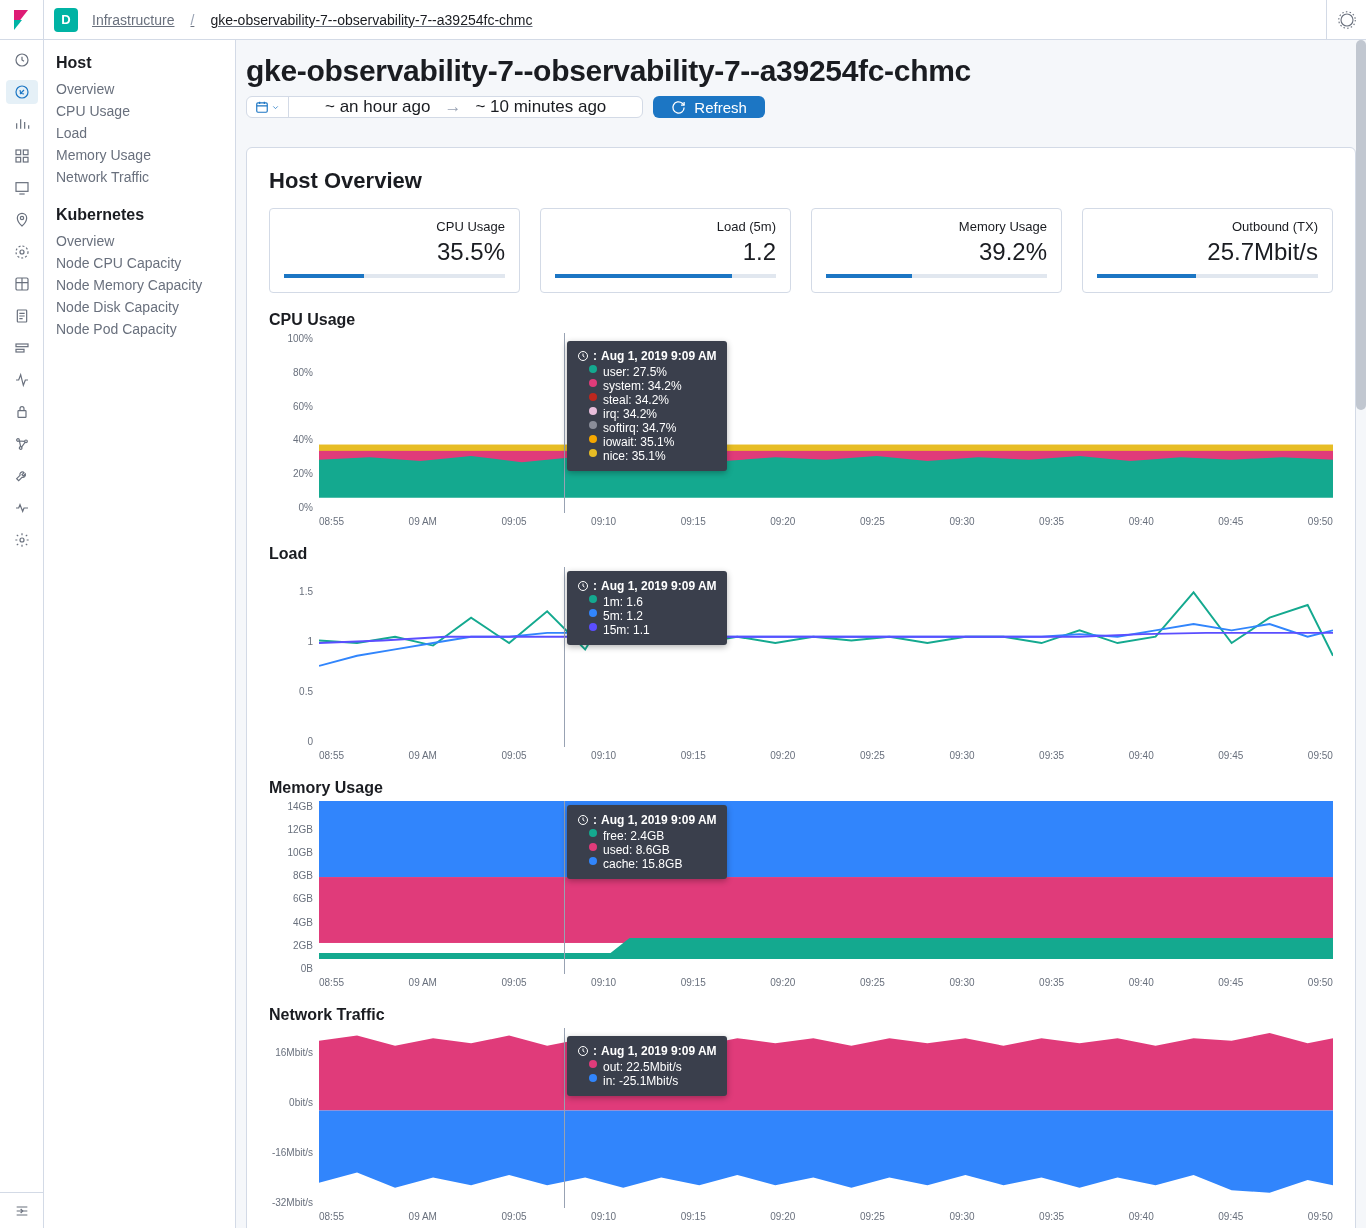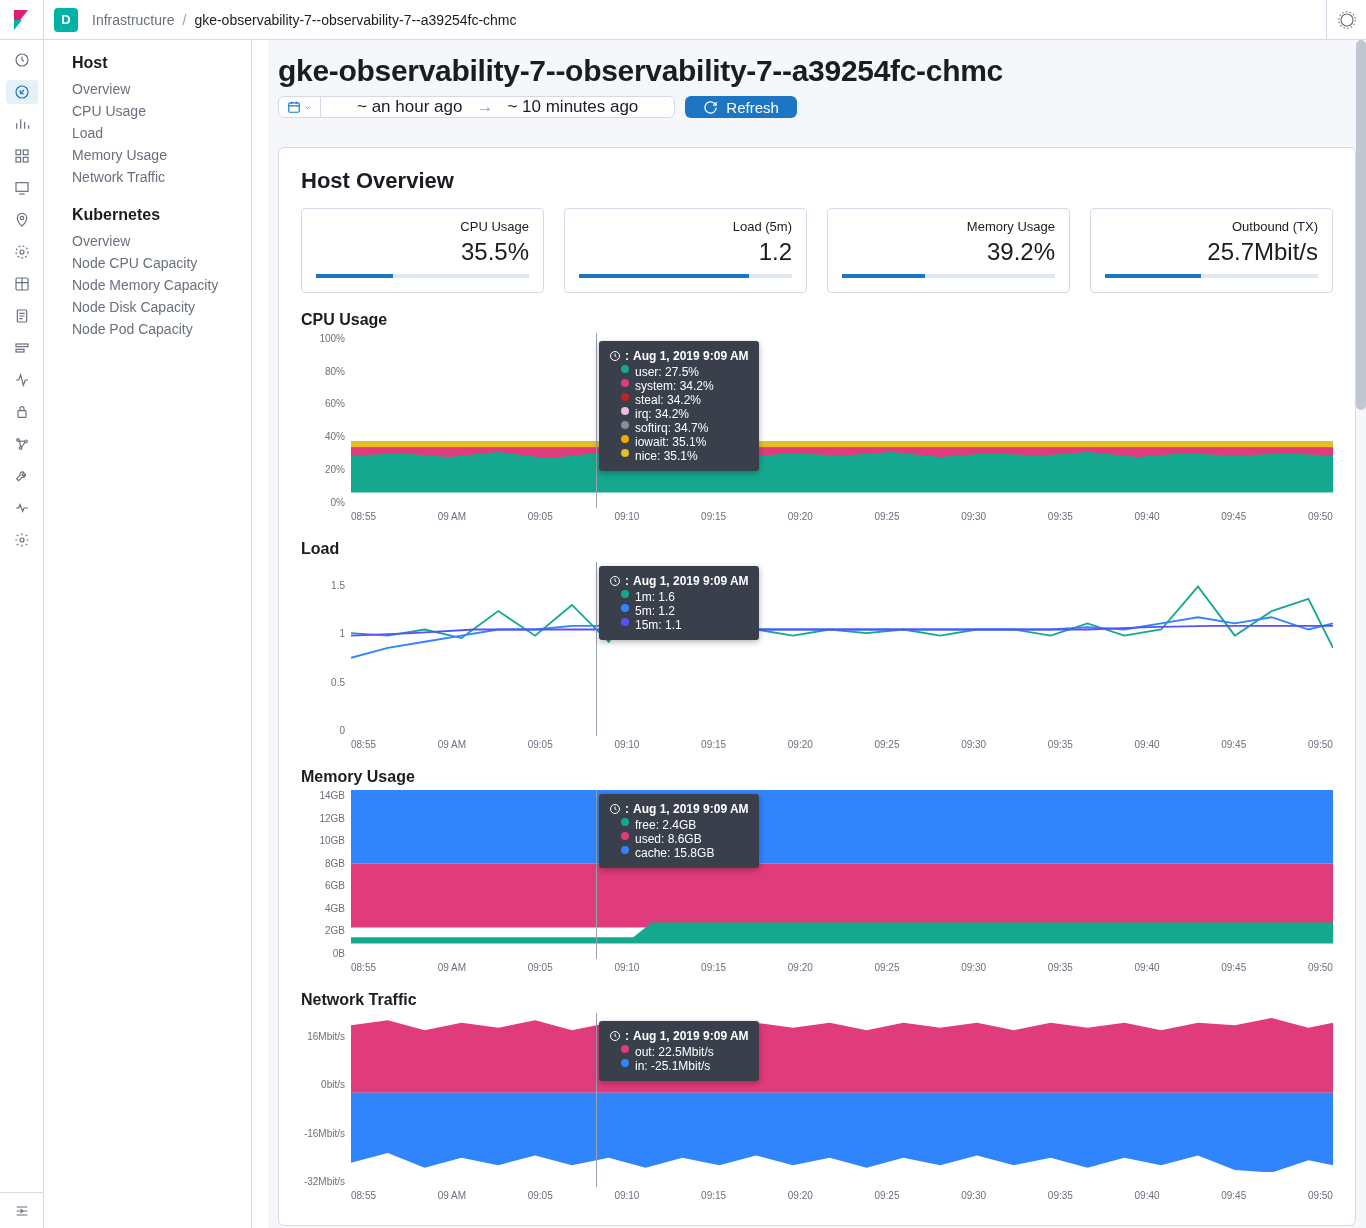--- a/index.html
+++ b/index.html
@@ -55,41 +55,41 @@
     font-weight: 600;
     font-size: 13px;
     border-radius: 4px;
     display: flex;
     align-items: center;
     justify-content: center;
   }
   .breadcrumbs {
     display: flex;
     align-items: center;
-    gap: 8px;
+    gap: 16px;
     margin-left: 14px;
     font-size: 14px;
     color: var(--subtext);
+    text-decoration: underline;
   }
   .breadcrumbs .sep { color: #98a2b3; }
   .breadcrumbs .leaf { color: var(--text); }
   .help-icon-wrap {
     margin-left: auto;
     width: 40px;
     height: 100%;
     display: flex;
     align-items: center;
     justify-content: center;
     border-left: 1px solid var(--border);
   }
   
   .layout {
     display: flex;
     height: calc(100% - 40px);
-    gap: 16px;
   }
   .rail {
     width: 44px;
     border-right: 1px solid var(--border);
     display: flex;
     flex-direction: column;
     align-items: center;
     padding-top: 8px;
     gap: 8px;
   }

